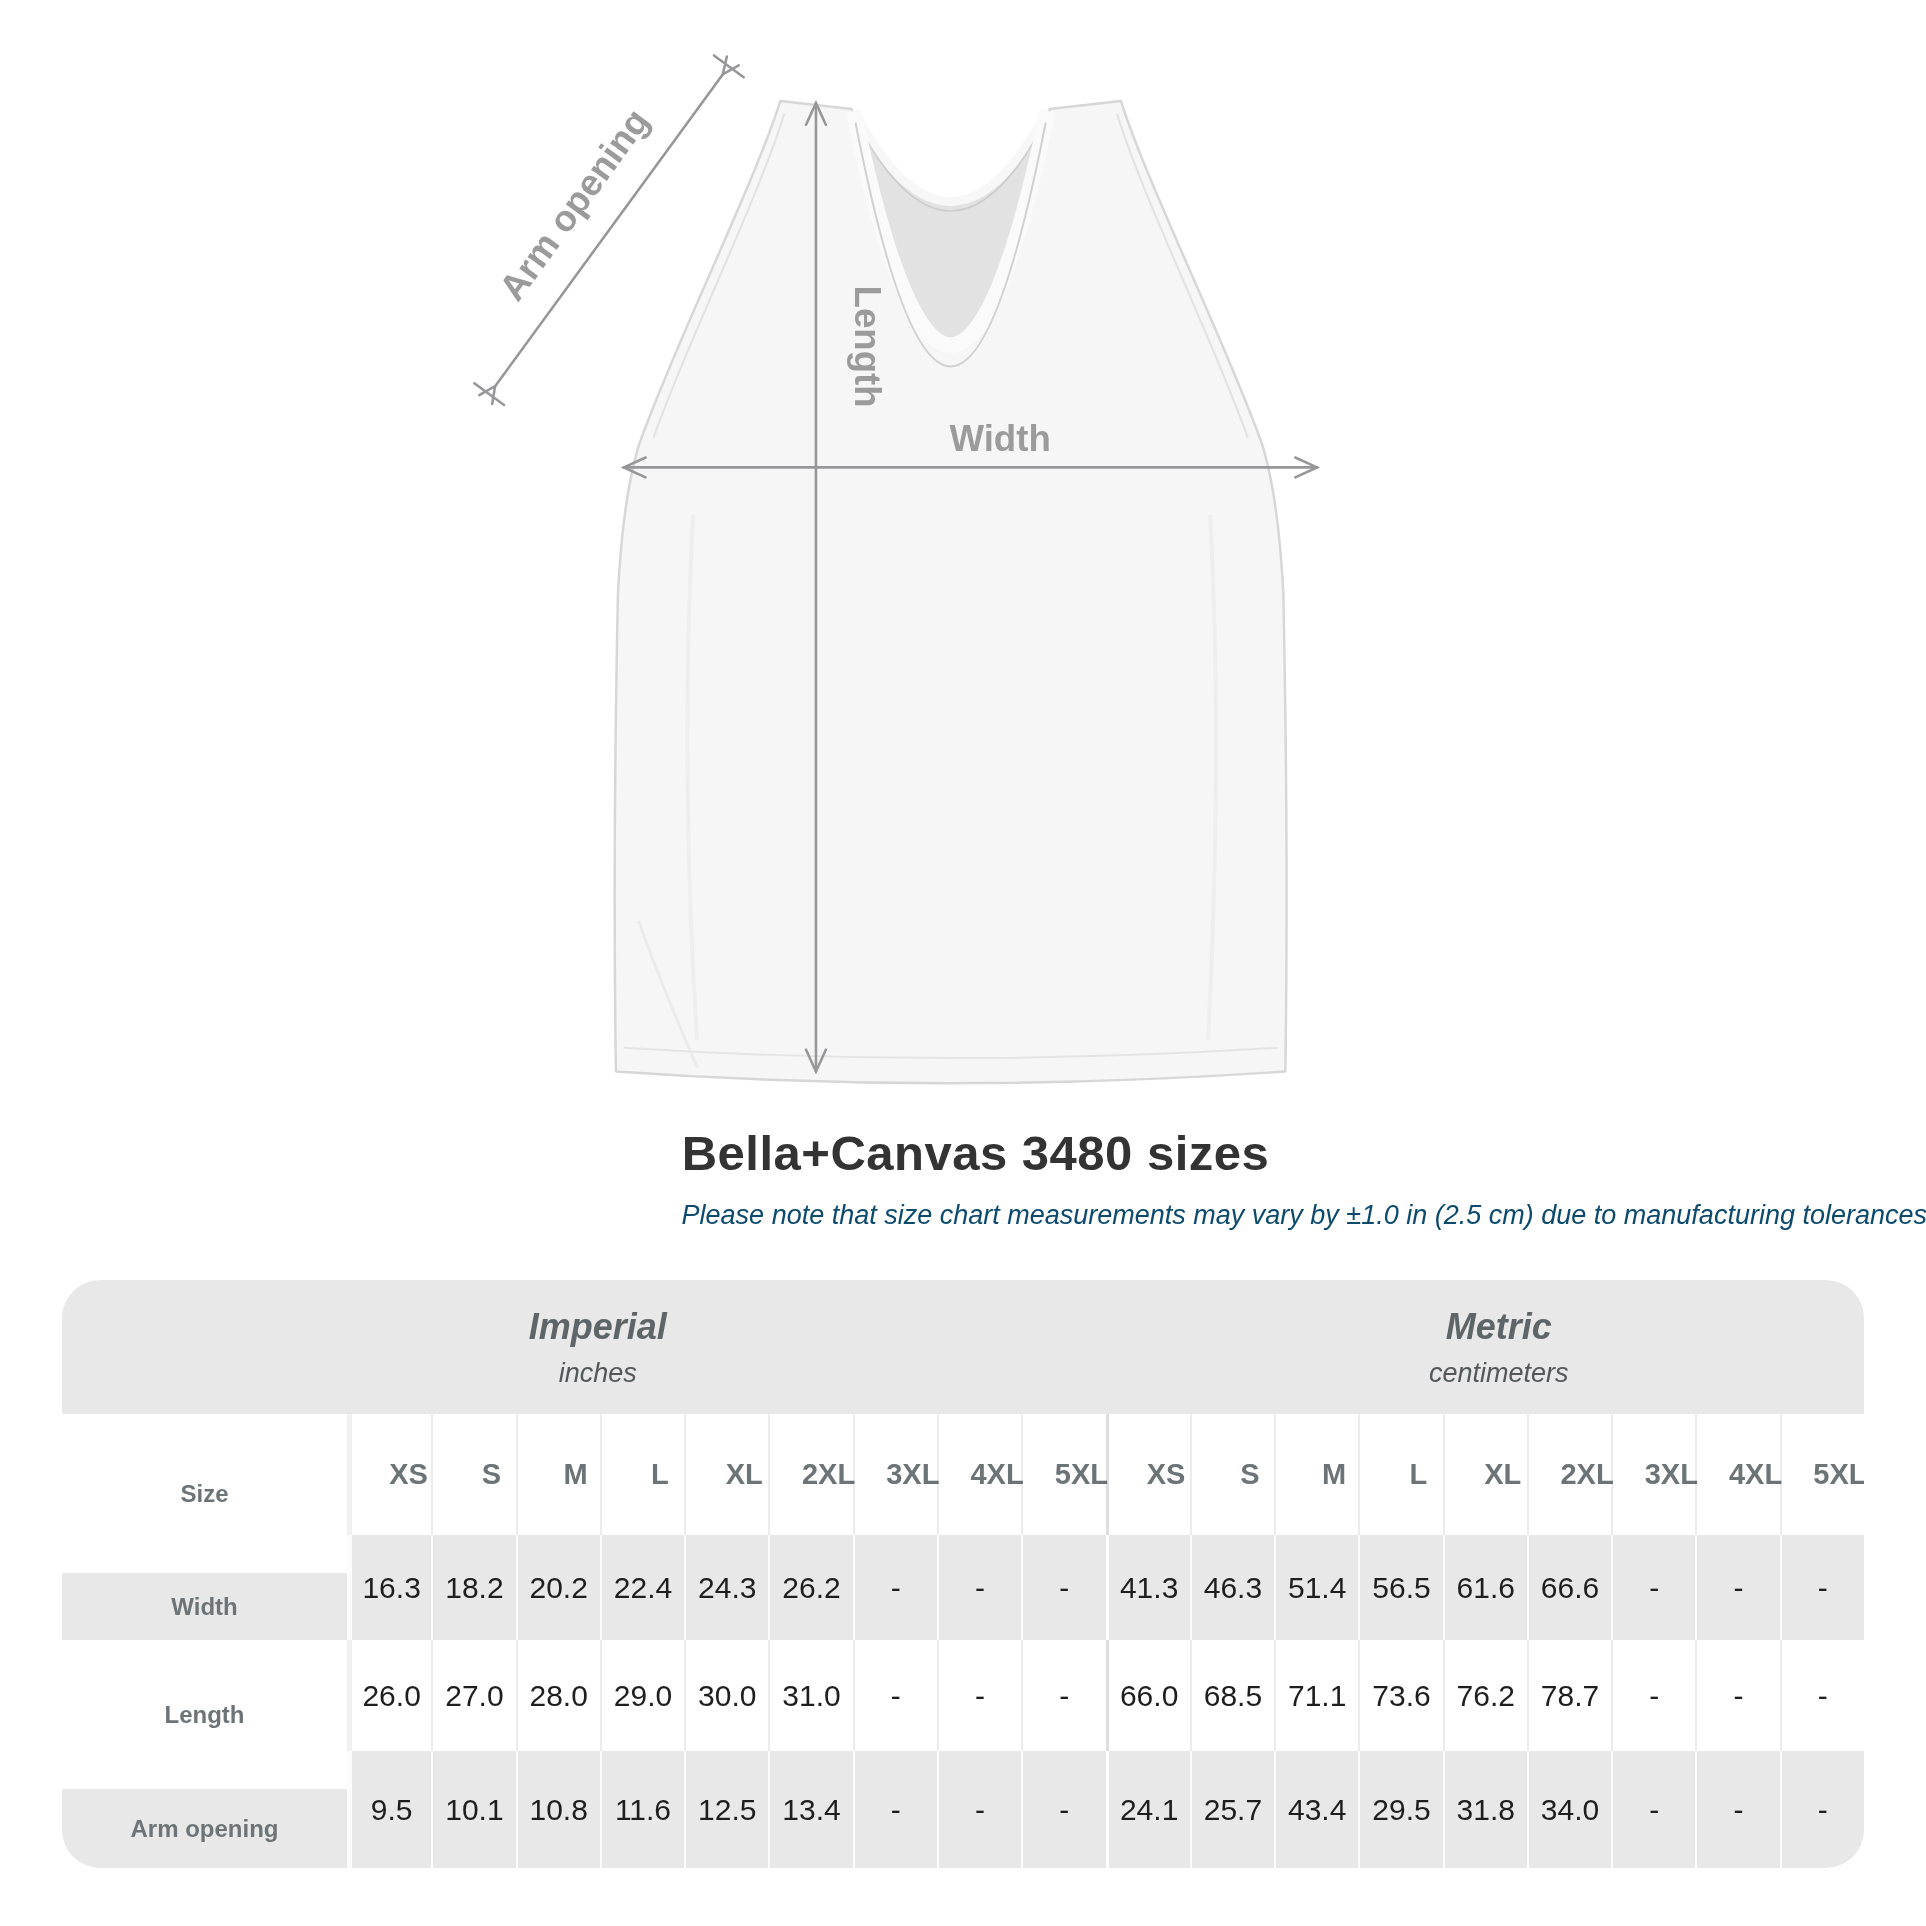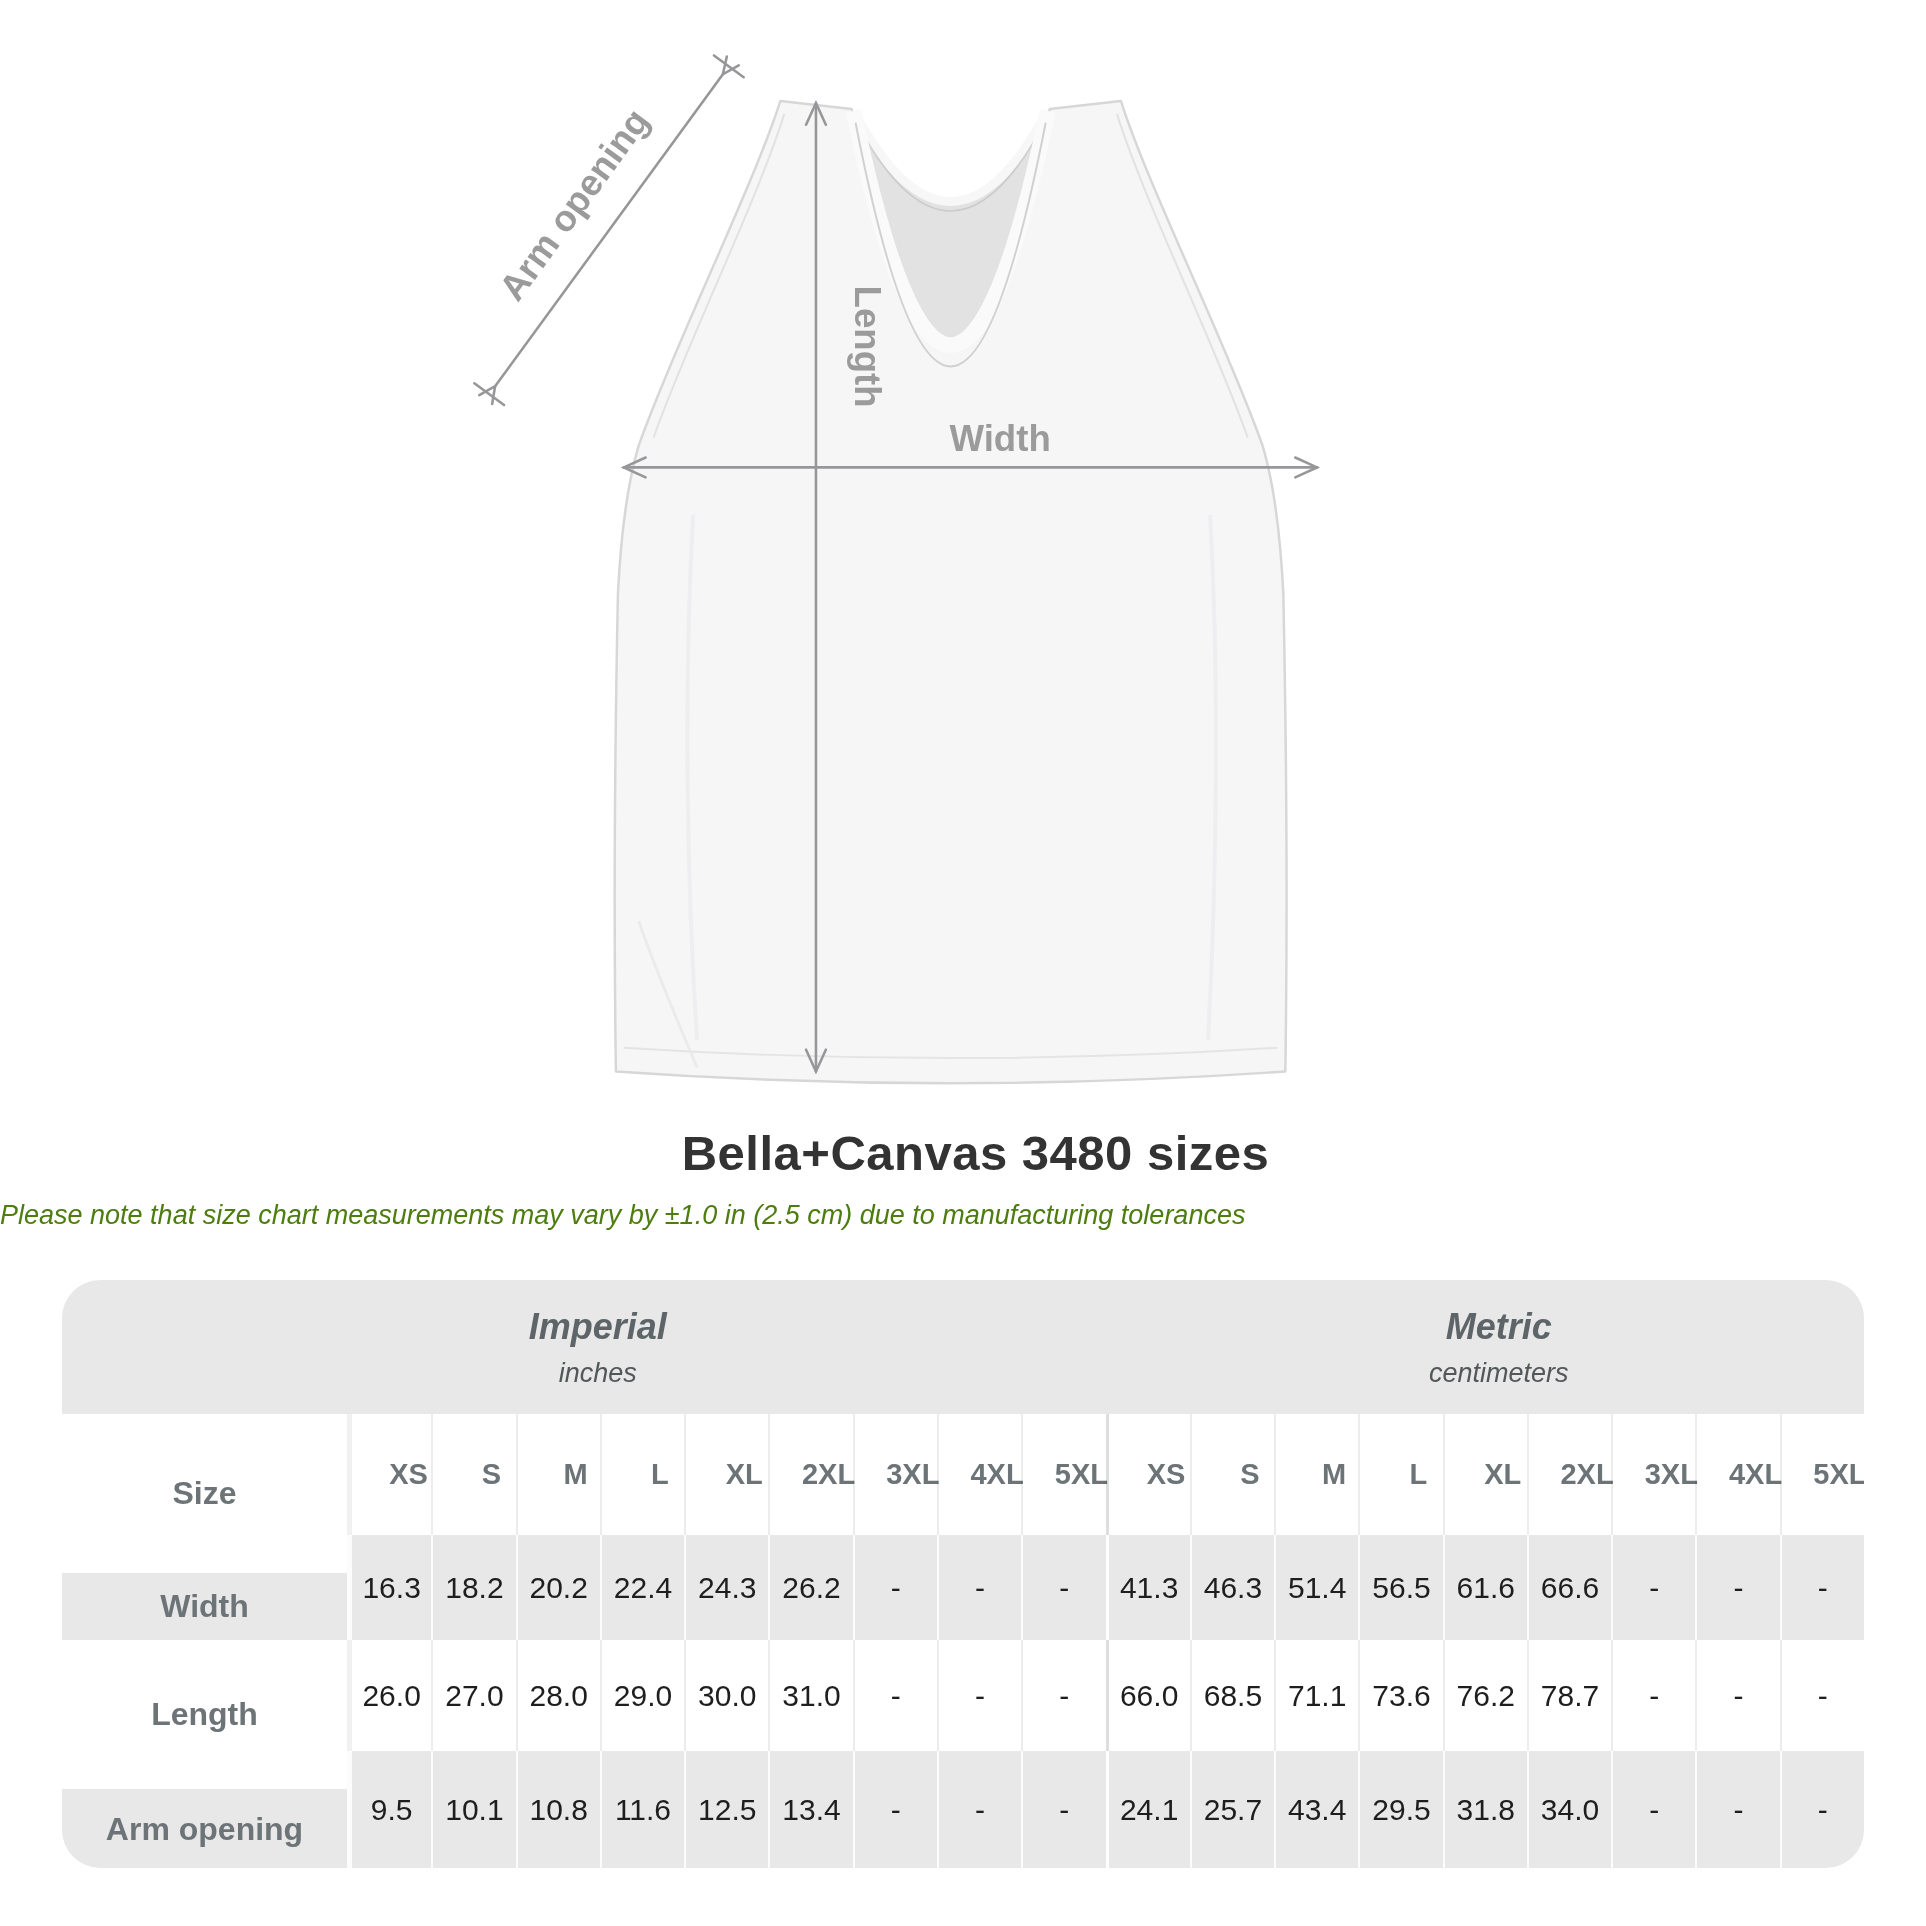--- a/index.html
+++ b/index.html
@@ -1,34 +1,34 @@
 <!DOCTYPE html>
 <html><head>
 <meta charset="utf-8">
 <style>
   html,body{margin:0;padding:0;background:#fff;}
   .page{position:relative;width:1927px;height:1927px;background:#ffffff;overflow:hidden;
         font-family:"Liberation Sans","DejaVu Sans",sans-serif;}
   .diagram{position:absolute;left:0;top:0;}
   .title{position:absolute;left:12px;top:1125px;width:100%;text-align:center;
          font-size:49px;font-weight:bold;color:#333333;letter-spacing:0.5px;}
-  .subtitle{position:absolute;left:0;top:1200px;width:100%;text-align:left;
-            font-size:27px;font-style:italic;color:#4d7c0f;}
+  .subtitle{position:absolute;left:0;top:1200px;width:100%;text-align:right;
+            font-size:27px;font-style:italic;color:#0c4a6e;}
   .sizetable{position:absolute;left:62px;top:1280px;width:1802px;height:588px;
              border-radius:38px;overflow:hidden;background:#ffffff;
              display:grid;grid-template-columns:285px repeat(18,1fr);
              grid-template-rows:134px 121px 105px 111px 118px;}
   .cell{display:flex;align-items:center;justify-content:center;
         font-size:30px;color:#1e1e1e;min-width:0;}
   .band{background:#e8e8e8;flex-direction:column;justify-content:center;gap:10px;}
   .band-imp{grid-column:1 / span 10;text-align:right;}
   .band-met{grid-column:11 / span 9;}
   .band .u{font-size:36px;font-weight:bold;font-style:italic;color:#5e6568;transform:translateX(14px);}
   .band .su{font-size:27px;font-style:italic;color:#525759;transform:translateX(14px);}
-  .lab{font-weight:bold;color:#6d7478;font-size:32px;margin-top:38px;}
+  .lab{font-weight:bold;color:#6d7478;font-size:24px;margin-top:38px;}
   .hdr{font-weight:bold;color:#6d7478;font-size:29px;padding-left:34px;}
   .g{background:#e8e8e8;}
   .b{border-left:2px solid rgba(0,0,0,.075);}
   .bL{border-left:5px solid rgba(0,0,0,.055);}
   .bG{border-left:3px solid rgba(0,0,0,.13);}
   .g.b{border-left-color:rgba(255,255,255,.85);}
   .g.bL{border-left-color:rgba(255,255,255,.85);}
   .g.bG{border-left-color:rgba(255,255,255,.95);}
 </style>
 </head>

